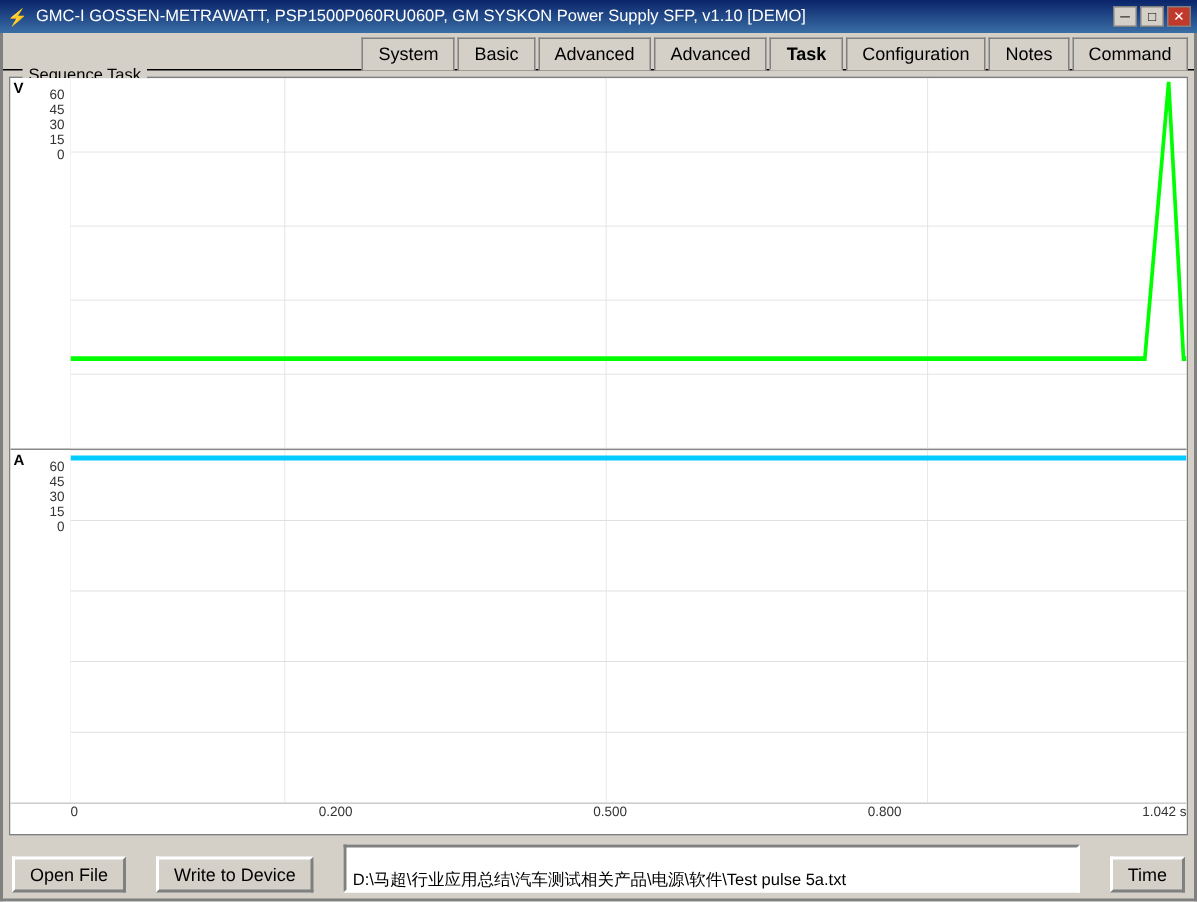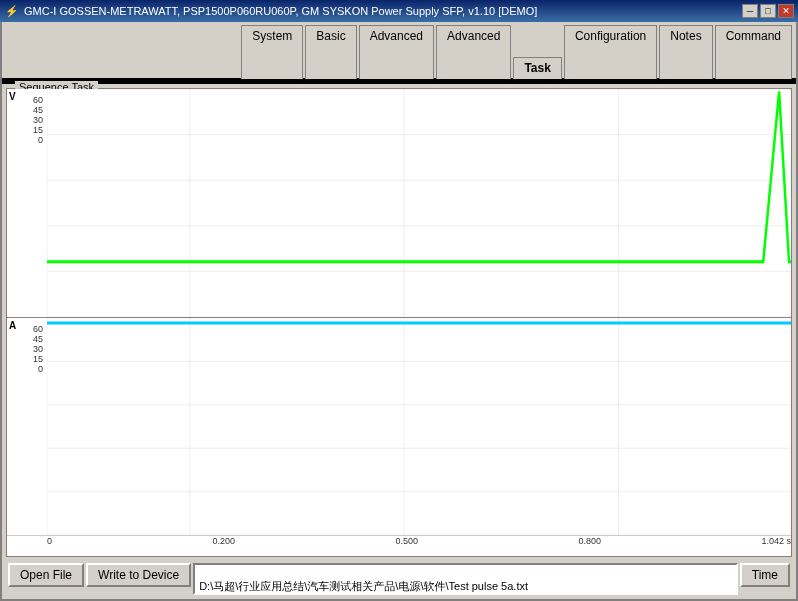--- a/index.html
+++ b/index.html
@@ -71,28 +71,27 @@
       border: 1px solid #808080;
       border-bottom: none;
       position: relative;
       top: 1px;
     }
     .tab.active {
       background: #d4d0c8;
       border-bottom: 1px solid #d4d0c8;
       font-weight: bold;
       z-index: 1;
-      margin-top: 32px;
     }
     #content-area {
       flex: 1;
       padding: 4px;
       display: flex;
       flex-direction: column;
-      border-top: 6px solid #000000;
+      border-top: 1px solid #000000;
     }
     #sequence-task-group {
       border: 1px solid #808080;
       flex: 1;
       margin-bottom: 6px;
       position: relative;
       background: white;
     }
     #sequence-task-label {
       position: absolute;
@@ -159,22 +158,22 @@
       font-size: 9px;
       color: #333;
       padding: 0 0 0 0;
     }
     svg.chart-svg {
       width: 100%;
       height: 100%;
     }
     #bottom-bar {
       display: flex;
-      align-items: flex-start;
-      gap: 2px;
+      align-items: flex-end;
+      gap: 20px;
       padding: 0 2px;
     }
     .action-btn {
       padding: 3px 10px;
       background: #d4d0c8;
       border: 2px solid;
       border-color: #ffffff #808080 #808080 #ffffff;
       cursor: pointer;
       font-size: 12px;
       white-space: nowrap;

